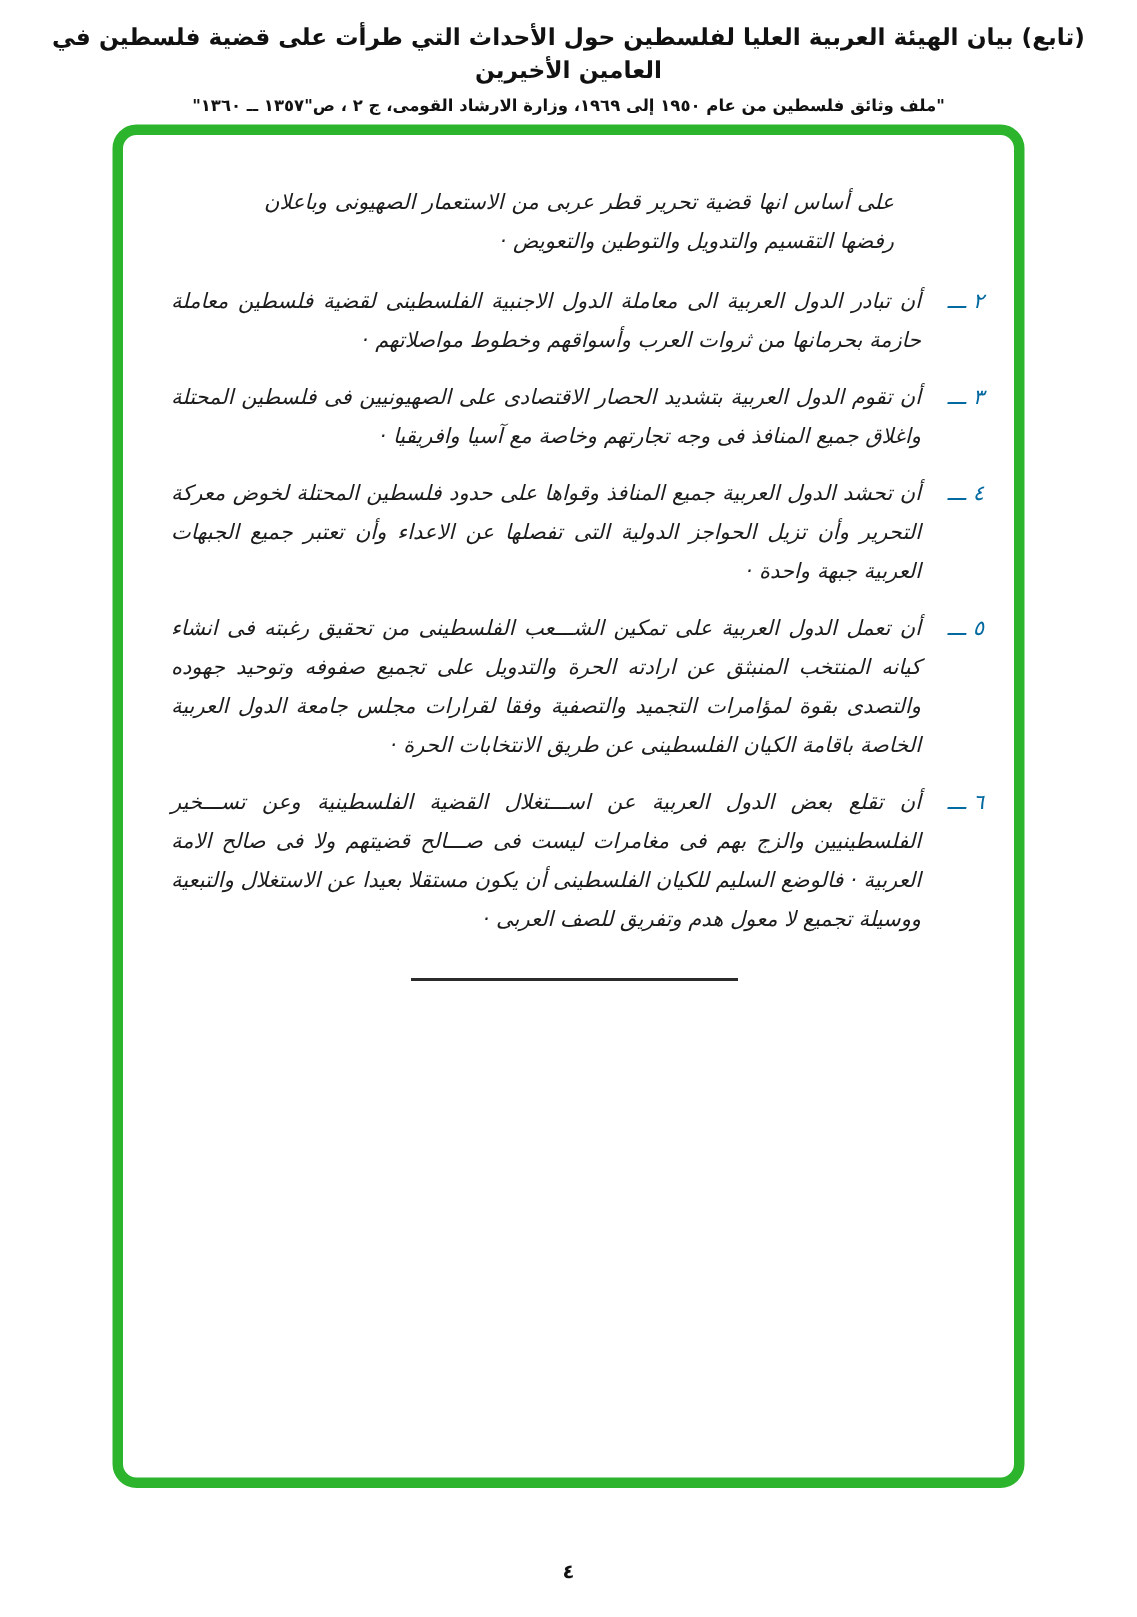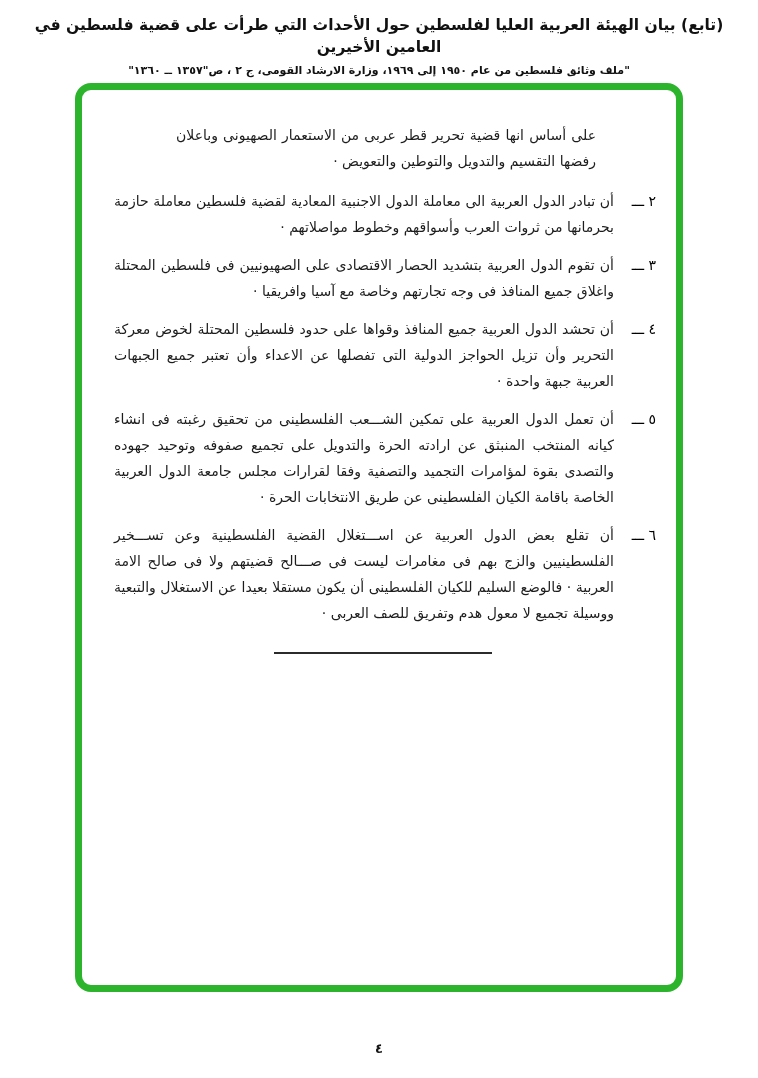--- a/index.html
+++ b/index.html
@@ -36,20 +36,21 @@
     color: #111;
   }
   
   .frame {
     position: absolute;
     left: 75px; top: 83px;
     width: 608px; height: 909px;
     border: 7px solid #2cb52c;
     border-radius: 16px;
     background: #ffffff;
+    font-style: italic;
   }
   .frame-inner {
     position: relative;
     width: 100%; height: 100%;
     padding: 32px 20px 0 28px;
   }
   .body-text {
     font-size: 14px;
     line-height: 26px;
     text-align: justify;
@@ -62,21 +63,21 @@
     display: flex;
     flex-direction: row;      
     align-items: flex-start;
     margin-bottom: 12px;
   }
   .item .marker {
     flex: 0 0 42px;
     white-space: nowrap;
     font-size: 14px;
     line-height: 26px;
-    color: #000000;
+    color: #0369a1;
   }
   .item .itext {
     flex: 1 1 auto;
     margin-left: 4px;
   }
   .divider {
     width: 218px;
     height: 0;
     border-top: 2px solid #2b2b2b;
     margin: 26px auto 0 auto;
@@ -101,21 +102,21 @@
     <div class="title-line2">"ملف وثائق فلسطين من عام ١٩٥٠ إلى ١٩٦٩، وزارة الارشاد القومى، ج ٢ ، ص"١٣٥٧ ــ ١٣٦٠"</div>
   </div>
 
   <div class="frame">
     <div class="frame-inner">
 
       <p class="body-text intro">على أساس انها قضية تحرير قطر عربى من الاستعمار الصهيونى وباعلان رفضها التقسيم والتدويل والتوطين والتعويض ·</p>
 
       <div class="item">
         <span class="marker"><span>٢</span> <span>ـــ</span></span>
-        <div class="body-text itext">أن تبادر الدول العربية الى معاملة الدول الاجنبية المعادية لقضية فلسطين معاملة حازمة بحرمانها من ثروات العرب وأسواقهم وخطوط مواصلاتهم ·</div>
+        <div class="body-text itext">أن تبادر الدول العربية الى معاملة الدول الاجنبية الفلسطينى لقضية فلسطين معاملة حازمة بحرمانها من ثروات العرب وأسواقهم وخطوط مواصلاتهم ·</div>
       </div>
 
       <div class="item">
         <span class="marker"><span>٣</span> <span>ـــ</span></span>
         <div class="body-text itext">أن تقوم الدول العربية بتشديد الحصار الاقتصادى على الصهيونيين فى فلسطين المحتلة واغلاق جميع المنافذ فى وجه تجارتهم وخاصة مع آسيا وافريقيا ·</div>
       </div>
 
       <div class="item">
         <span class="marker"><span>٤</span> <span>ـــ</span></span>
         <div class="body-text itext">أن تحشد الدول العربية جميع المنافذ وقواها على حدود فلسطين المحتلة لخوض معركة التحرير وأن تزيل الحواجز الدولية التى تفصلها عن الاعداء وأن تعتبر جميع الجبهات العربية جبهة واحدة ·</div>

